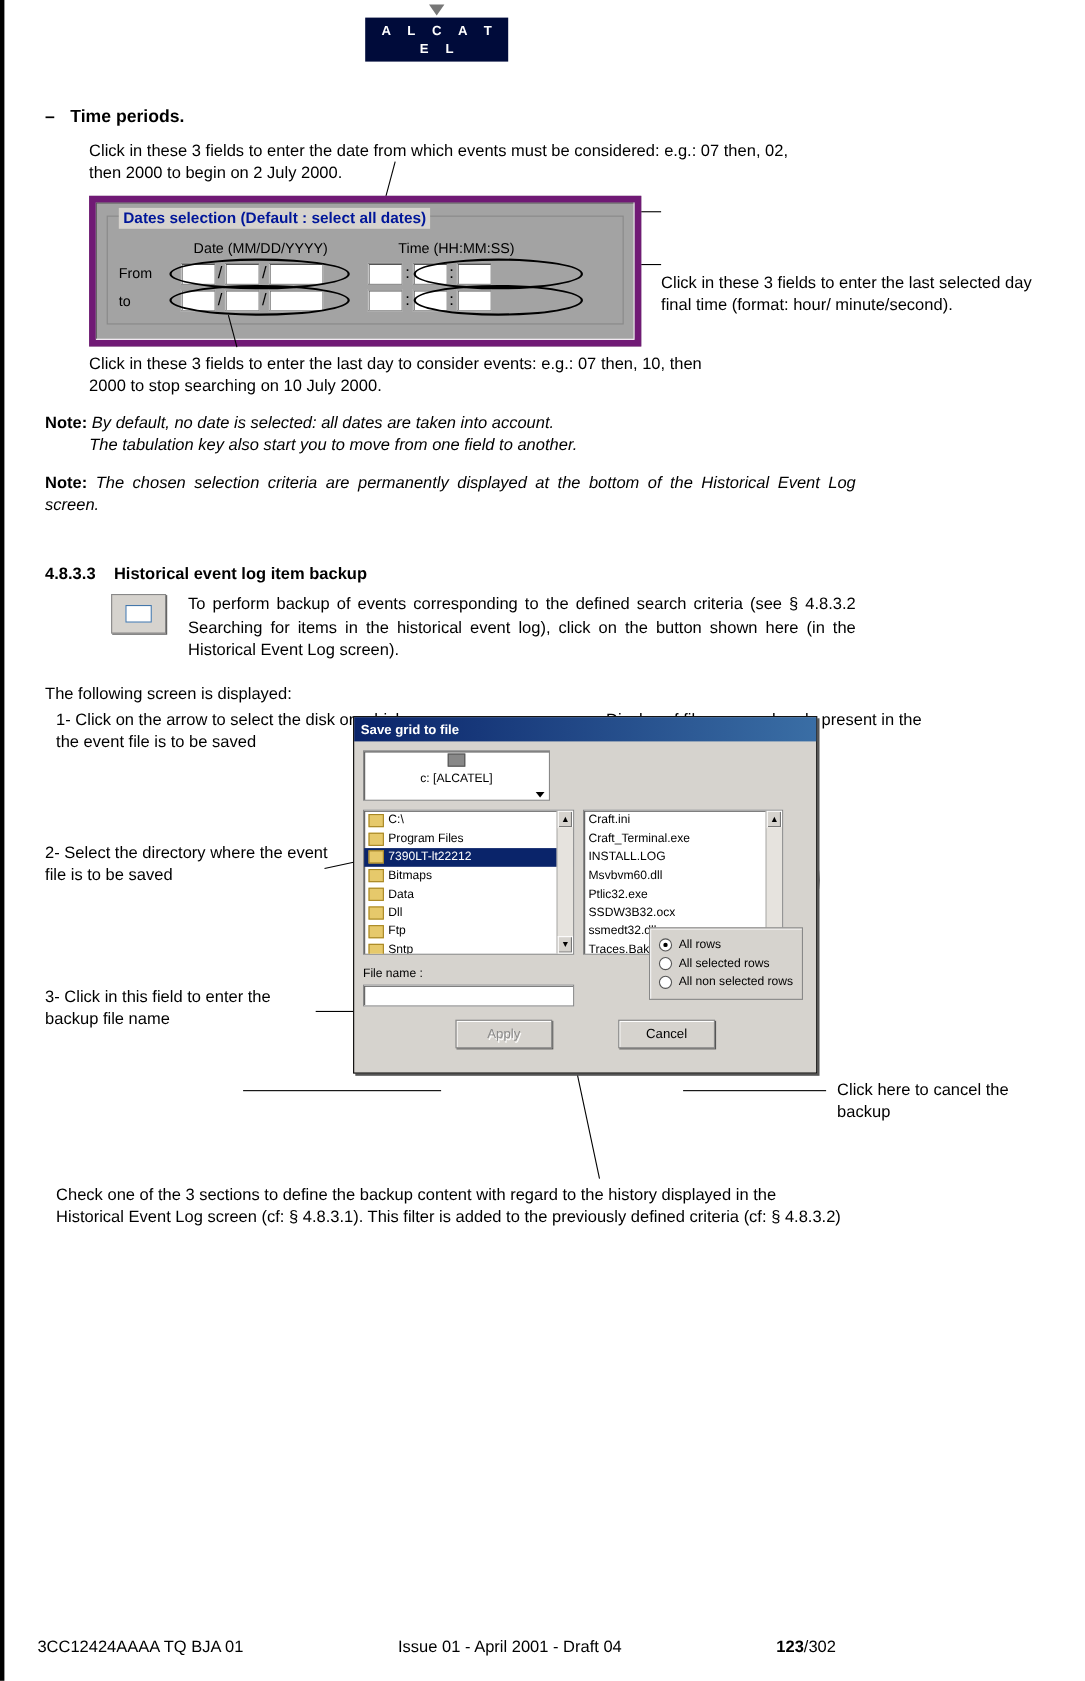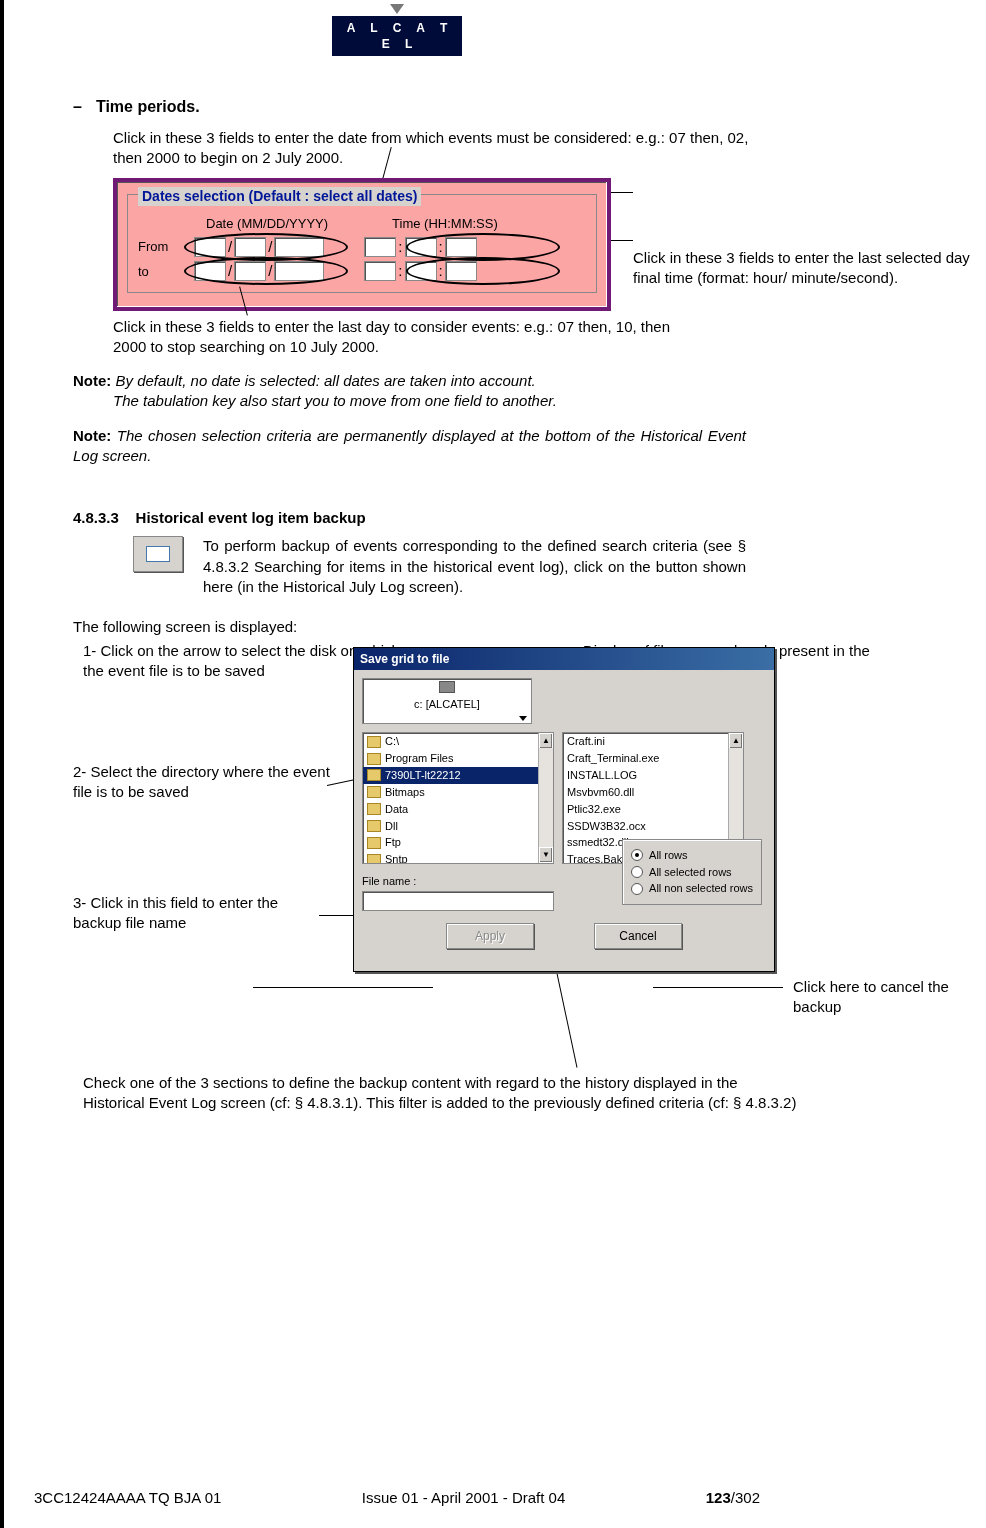--- a/index.html
+++ b/index.html
@@ -9,21 +9,21 @@
     background: #fff;
     color: #000;
     font-size: 15px;
     line-height: 1.35;
   }
   .page {
     width: 790px;
     min-height: 1528px;
     position: relative;
     box-sizing: border-box;
-    padding: 0 44px;
+    padding: 0 12px;
     border-left: 4px solid #000;
   }
   .brand-bar {
     margin: 0 auto;
     width: 130px;
     padding-top: 4px;
     text-align: center;
   }
   .brand-tri {
     width: 0; height: 0;
@@ -41,22 +41,22 @@
     padding: 4px 0 4px 6px;
     font-family: "Arial", sans-serif;
   }
   .content { padding: 40px 0 0 25px; }
   .bullet-row { display:flex; gap:14px; font-weight:bold; font-size:16px; }
   .sub-text { margin: 10px 0 10px 40px; font-size:15px; }
 
   
   .dates-dialog {
     width: 470px;
-    border: 4px solid #701a75;
-    background: #fca5a5;
+    border: 6px solid #701a75;
+    background: #a3a3a3;
     margin: 0 0 0 40px;
     position: relative;
     box-shadow: inset -1px -1px #fff, inset 1px 1px #555;
     padding: 12px 10px 14px 10px;
   }
   .group-title {
     position:absolute;
     top:-8px; left:10px;
     background:#d6d3ce;
     color:#001699;
@@ -268,21 +268,21 @@
 
     <div class="sec-head">
       <span>4.8.3.3</span>&nbsp;&nbsp;&nbsp;
       <span>Historical event log item backup</span>
     </div>
 
     <div class="para-block">
       <div class="mini-icon">
           <div class="mini-icon-inner"></div>
         </div>
-      <div style="flex:1; text-align:justify;">To perform backup of events corresponding to the defined search criteria (see § 4.8.3.2 Searching for items in the historical event log), click on the button shown here (in the Historical July Log screen).</div>
+      <div style="flex:1; text-align:justify;">To perform backup of events corresponding to the defined search criteria (see § 4.8.3.2 Searching for items in the historical event log), click on the button shown here (in the Historical Event Log screen).</div>
     </div>
 
     <div style="margin-top:20px;">The following screen is displayed:</div>
 
     <div class="save-area">
       <div class="annot" style="left:10px; top:-6px; width:330px;">1- Click on the arrow to select the disk on which the event file is to be saved</div>
       <div class="annot" style="left:510px; top:-6px; width:330px;">Display of file names already present in the selected directory</div>
       <div class="annot" style="left:0px; top:115px; width:260px;">2- Select the directory where the event file is to be saved</div>
       <div class="annot" style="left:0px; top:246px; width:250px;">3- Click in this field to enter the backup file name</div>
       <div class="annot" style="left:720px; top:330px; width:170px;">Click here to cancel the backup</div>

